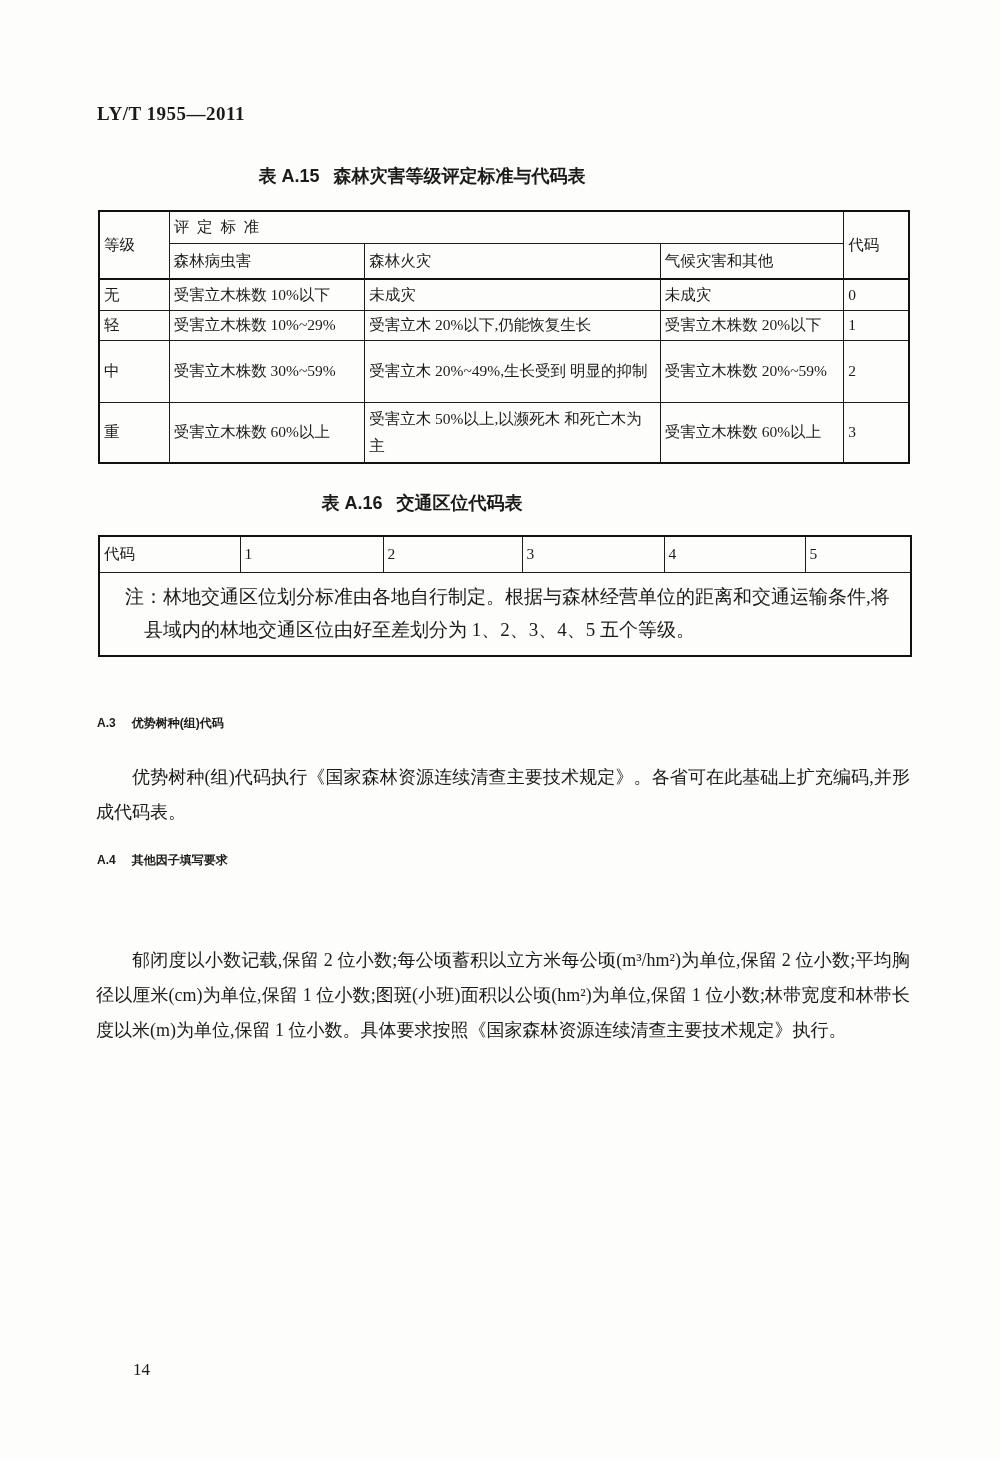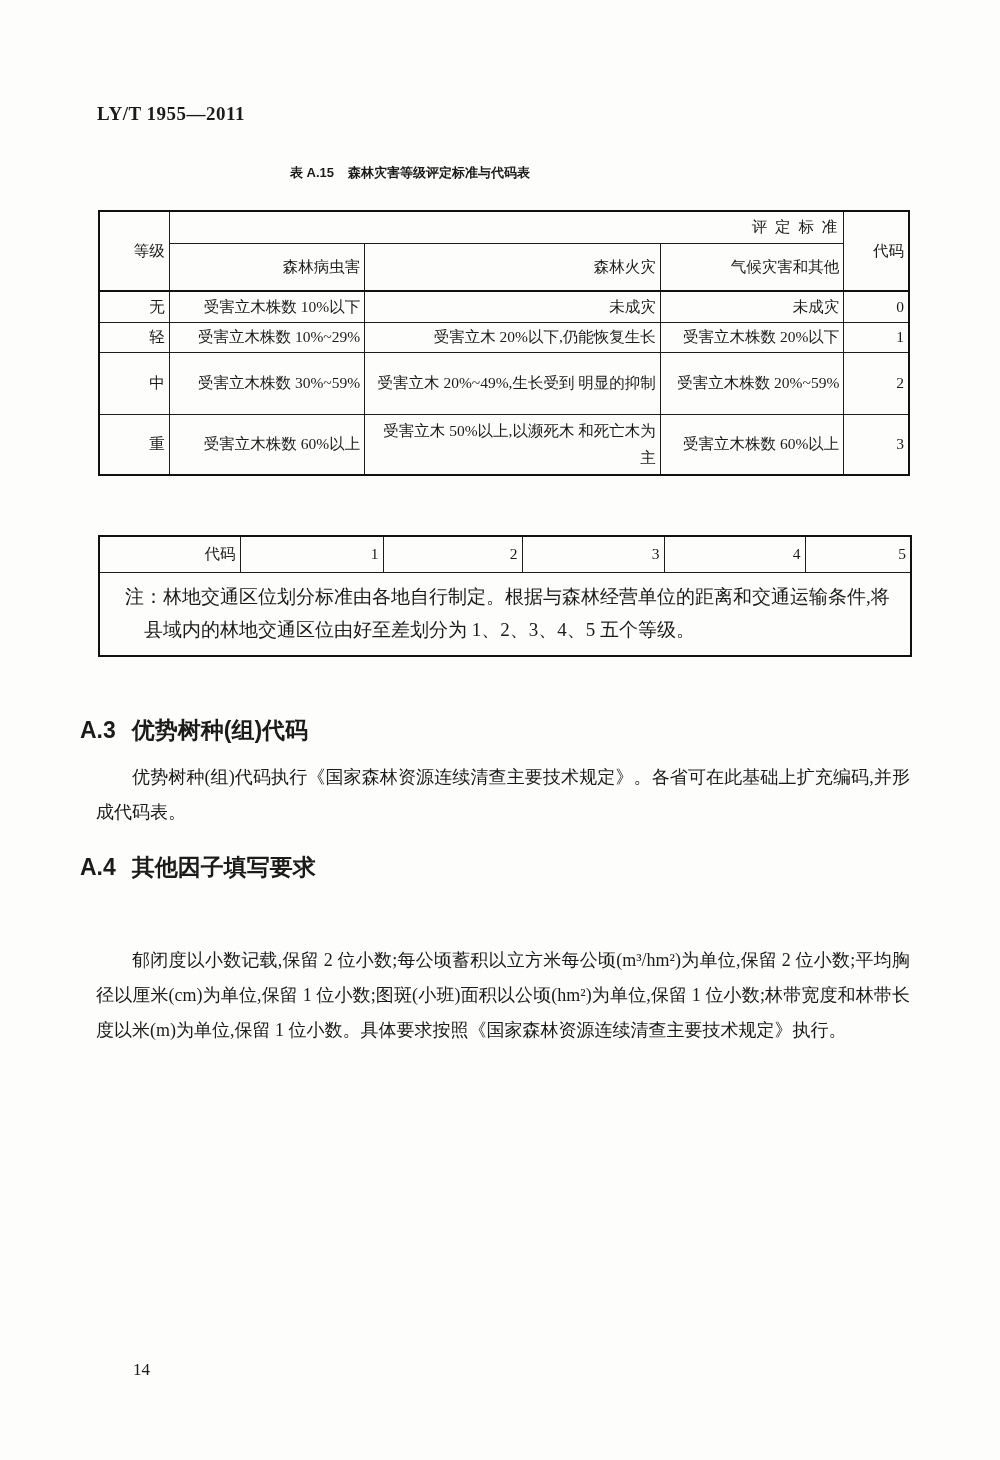--- a/index.html
+++ b/index.html
@@ -11,61 +11,61 @@
     color:#1b1b1b;
     font-family:"Liberation Serif", serif;
     overflow:hidden;
   }
   .doc-code {
     position:absolute; left:97px; top:103px;
     font-family:"Liberation Serif", serif;
     font-weight:bold; font-size:19px; letter-spacing:0.5px;
   }
   .table-title {
-    position:absolute; left:0; width:820px;
+    position:absolute; left:12px; width:820px;
     text-align:center;
     font-family:"Liberation Sans", sans-serif;
-    font-weight:bold; font-size:13px;
+    font-weight:bold; font-size:18px;
   }
   .t15-title { top:164px; }
   .t16-title { top:491px; }
   .title-no { margin-right:14px; }
 
   table.std {
     position:absolute; left:98px; width:812px;
     border-collapse:collapse;
     table-layout:fixed;
     font-size:15.5px;
     font-family:"Liberation Serif", serif;
   }
   .t15 { top:210px; }
   .t16 { top:535px; }
   table.std td {
     border:1px solid #1d1d1d;
-    text-align:right; vertical-align:middle;
+    text-align:left; vertical-align:middle;
     padding:2px 4px;
     line-height:1.55;
   }
   table.std { border:2px solid #111; }
   .t15 tr.body-sep td { border-top:2.5px solid #111; }
   .hdr-span { letter-spacing:2px; }
   .t15 td.fire-cell { line-height:1.8; }
 
   .t16 td.note-cell {
     text-align:left; vertical-align:top;
     padding:7px 10px 9px 44px;
     text-indent:-19px;
     line-height:1.75;
     font-size:19px;
   }
 
   .sec-head {
-    position:absolute; left:80px;
+    position:absolute; left:97px;
     font-family:"Liberation Sans", sans-serif;
-    font-weight:bold; font-size:23px;
+    font-weight:bold; font-size:12px;
   }
   .a3-head { top:715px; }
   .a4-head { top:852px; }
   .sec-no { margin-right:16px; }
 
   .para {
     position:absolute; left:96px; width:814px;
     font-size:18px; line-height:35px;
     text-indent:2em;
     text-align:justify;
@@ -96,21 +96,21 @@
         <col style="width:295px">
         <col style="width:183px">
         <col style="width:65px">
     </colgroup>
     <tbody>
         <tr style="height:32px">
       <td rowspan="2">等级</td>
       <td colspan="3" class="hdr-span">评 定 标 准</td>
       <td rowspan="2">代码</td>
     </tr>
-    <tr style="height:48px">
+    <tr style="height:36px">
       <td>森林病虫害</td>
       <td>森林火灾</td>
       <td>气候灾害和其他</td>
     </tr>
     <tr class="body-sep" style="height:31px">
       <td>无</td>
       <td>受害立木株数 10%以下</td>
       <td>未成灾</td>
       <td>未成灾</td>
       <td>0</td>
@@ -132,20 +132,23 @@
     <tr style="height:53px">
       <td>重</td>
       <td>受害立木株数 60%以上</td>
       <td class="fire-cell">受害立木 50%以上,以濒死木 和死亡木为主</td>
       <td>受害立木株数 60%以上</td>
       <td>3</td>
     </tr>
   </tbody>
     </table>
 
+  <div class="table-title t16-title">
+    <span class="title-no">表 A.16</span><span>交通区位代码表</span>
+  </div>
 
   <table class="std t16">
     <colgroup>
       <col style="width:141px">
         <col style="width:143px">
         <col style="width:139px">
         <col style="width:142px">
         <col style="width:141px">
         <col style="width:106px">
     </colgroup>

